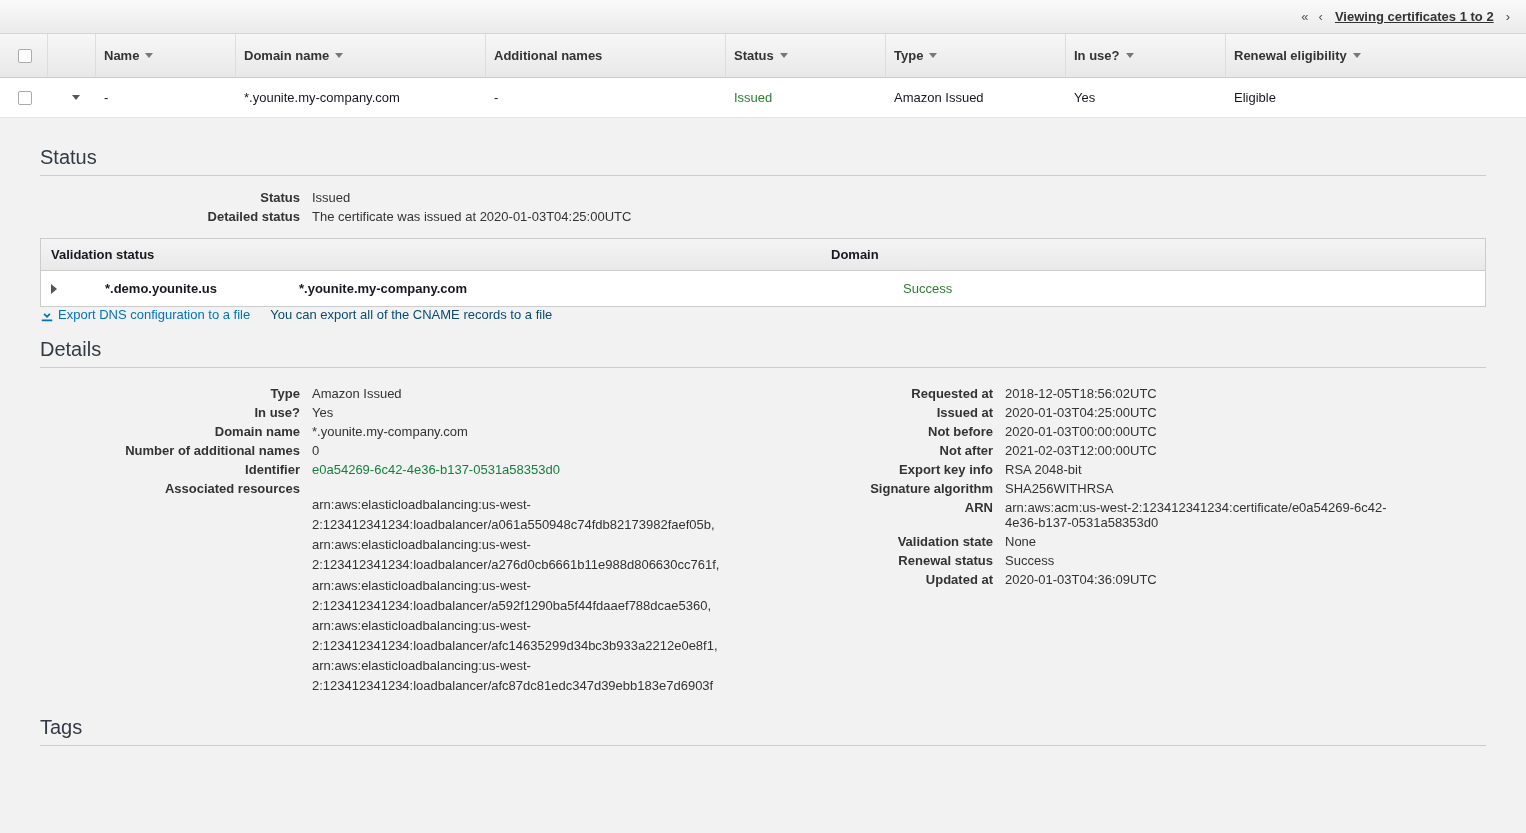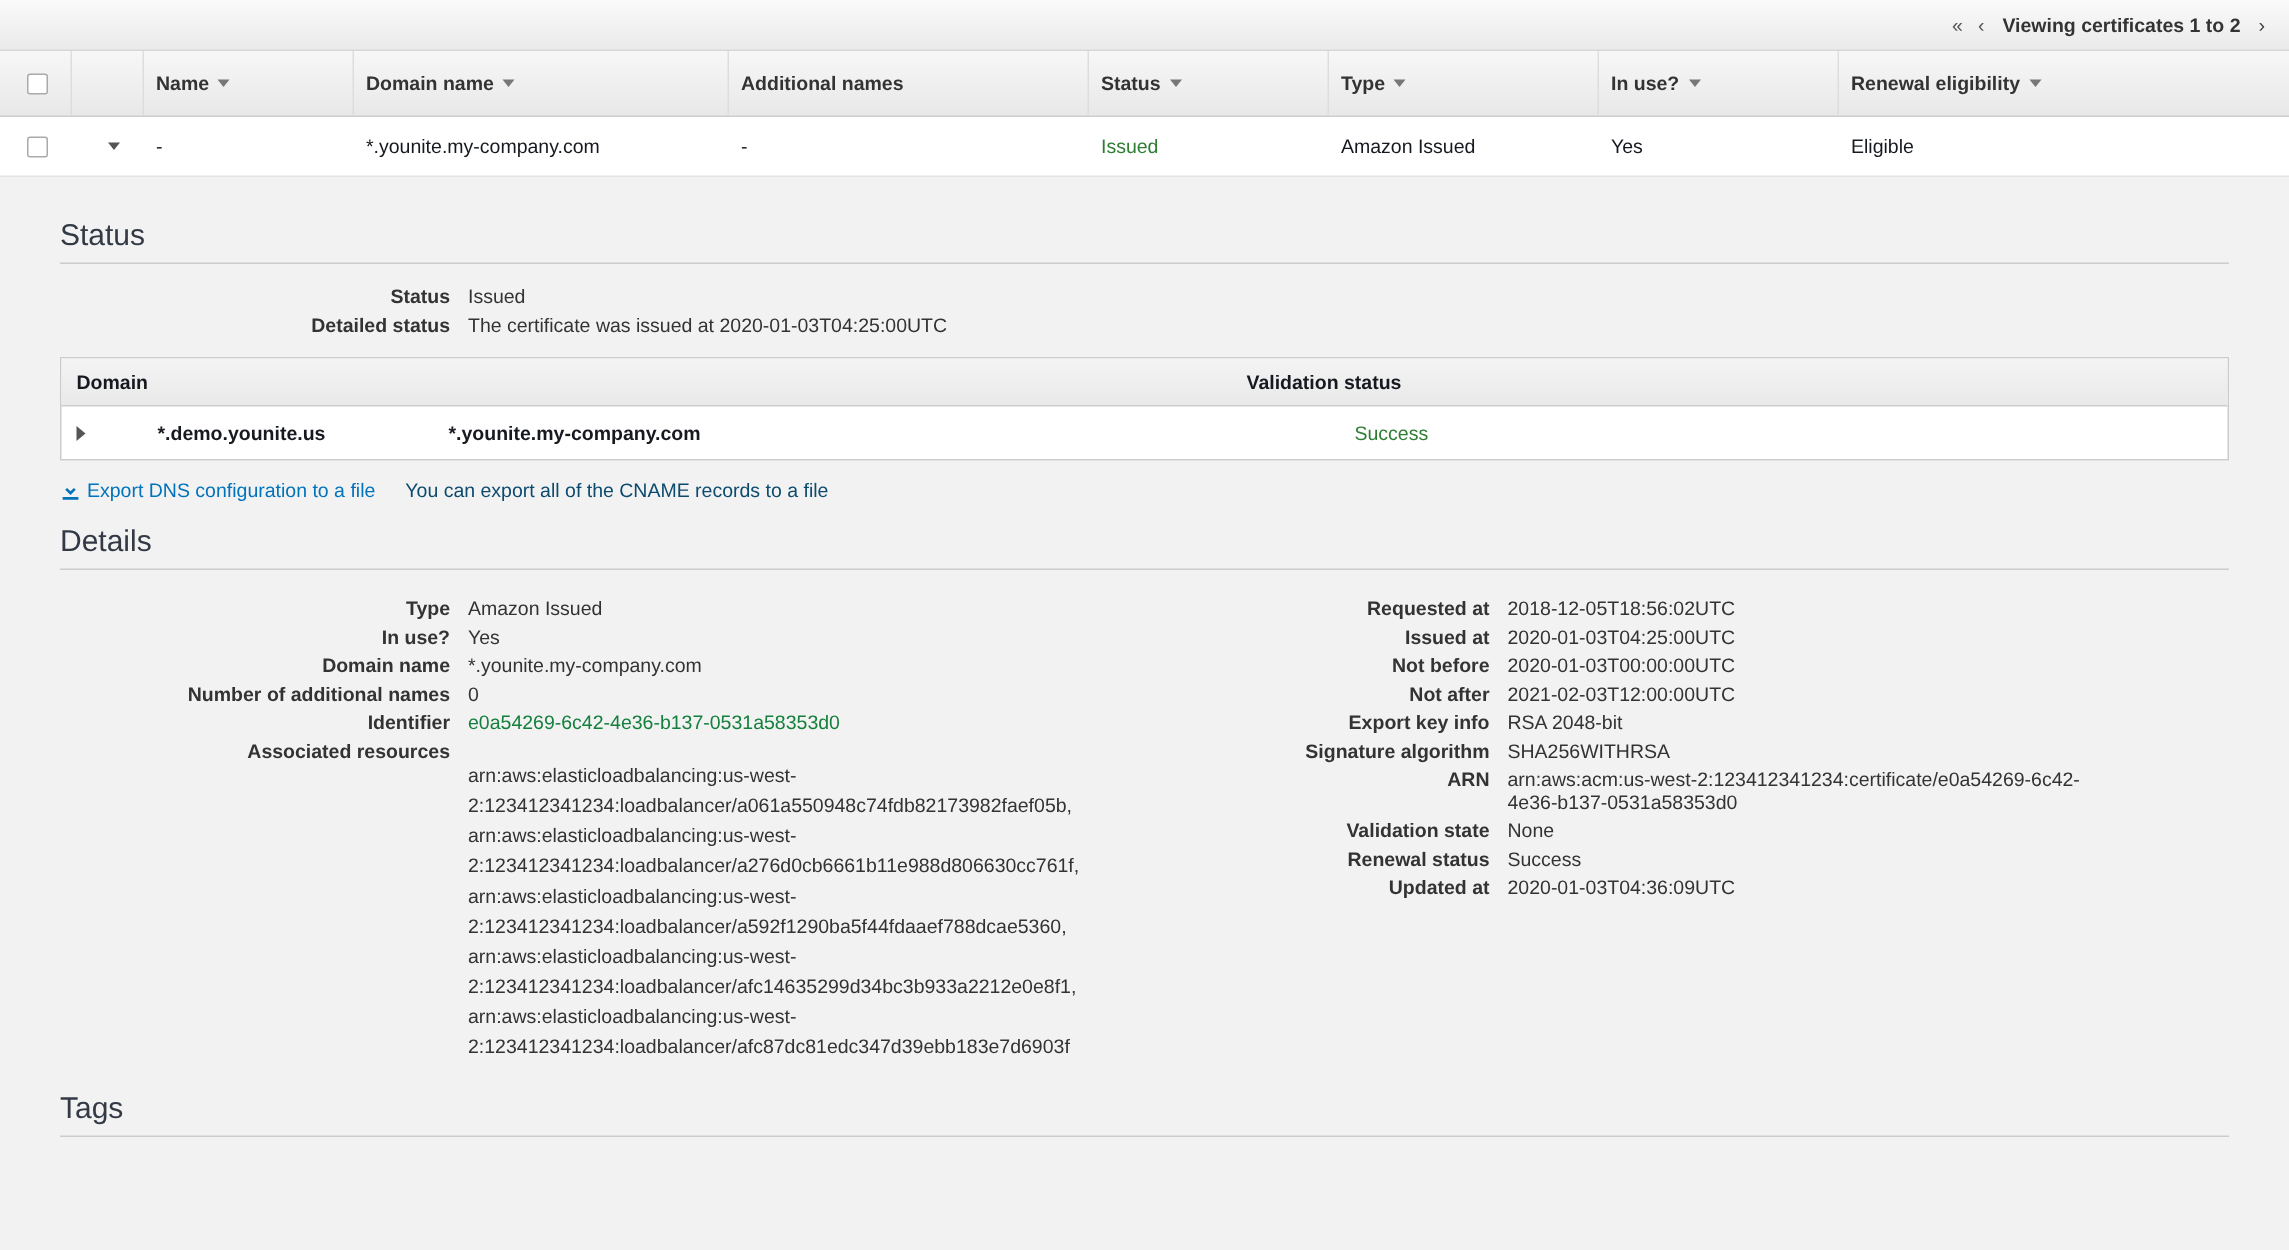--- a/index.html
+++ b/index.html
@@ -16,21 +16,21 @@
     border-bottom: 1px solid #d5d5d5;
     display: flex;
     align-items: center;
     justify-content: flex-end;
     padding: 0 16px;
     gap: 12px;
     color: #444;
   }
   .pager-arrows { display:flex; align-items:center; gap:10px; }
   .pager-arrows span { cursor:pointer; color:#555; user-select:none; }
-  .pager-text { font-weight: 700; color:#333; }
+  .pager-text { font-weight: 700; color:#333;text-decoration:underline; }
   .table-header {
     display: grid;
     grid-template-columns: 48px 48px 140px 250px 240px 160px 180px 160px 260px;
     align-items: center;
     background: linear-gradient(#f7f7f7, #e8e8e8);
     border-bottom: 1px solid #ccc;
     height: 44px;
   }
   .th {
     font-weight: 700;
@@ -99,21 +99,21 @@
   .validation-row {
     display:grid;
     grid-template-columns: 30px 170px 580px auto;
     padding:10px;
     align-items:center;
     gap:24px;
   }
   .expander-caret {
     width:0;height:0;border-top:5px solid transparent;border-bottom:5px solid transparent;border-left:6px solid #555;
   }
-  .export-row { display:flex; align-items:center; gap:20px; margin-top:12px; }
+  .export-row { display:flex; align-items:center; gap:20px; }
   .export-link { color:#0073bb; cursor:pointer; display:flex; align-items:center; gap:4px; }
   .download-icon { width:14px;height:14px; }
   .details-cols {
     display:grid;
     grid-template-columns: 1fr 1fr;
     gap: 40px;
     margin-top:6px;
   }
   .details-col .kv-row { grid-template-columns: 260px auto; }
   .details-col-right .kv-row { grid-template-columns: 210px auto; gap: 12px; }
@@ -192,22 +192,22 @@
     <div class="kv-label">Status</div>
     <div class="kv-value">Issued</div>
   </div>
   <div class="kv-row">
     <div class="kv-label">Detailed status</div>
     <div class="kv-value">The certificate was issued at 2020-01-03T04:25:00UTC</div>
   </div>
 
   <div class="validation-table">
     <div class="validation-header">
+      <div>Validation status</div>
       <div>Domain</div>
-      <div>Validation status</div>
     </div>
     <div class="validation-row">
       <div>
           <div class="expander-caret"></div>
         </div>
       <div style="font-weight:700;">*.demo.younite.us</div>
       <div style="font-weight:700;">*.younite.my-company.com</div>
       <div class="status-success">Success</div>
     </div>
   </div>

